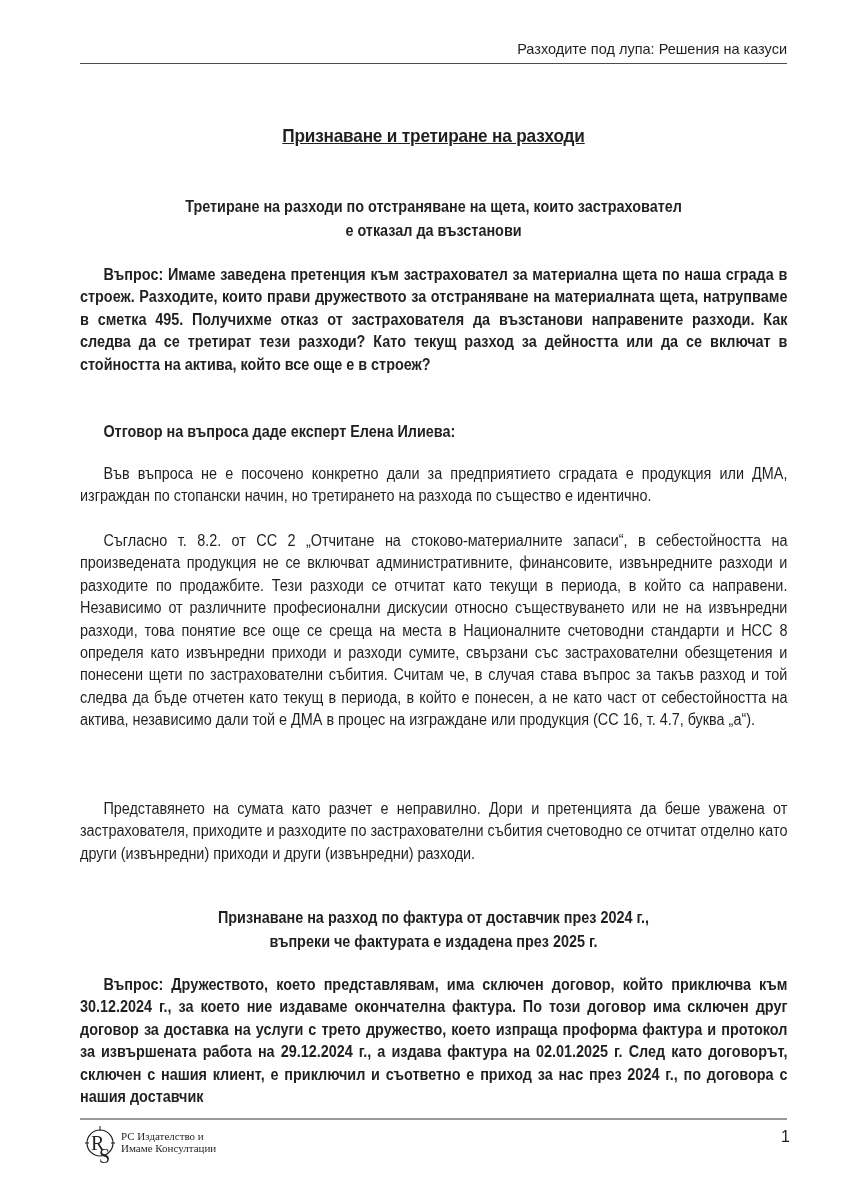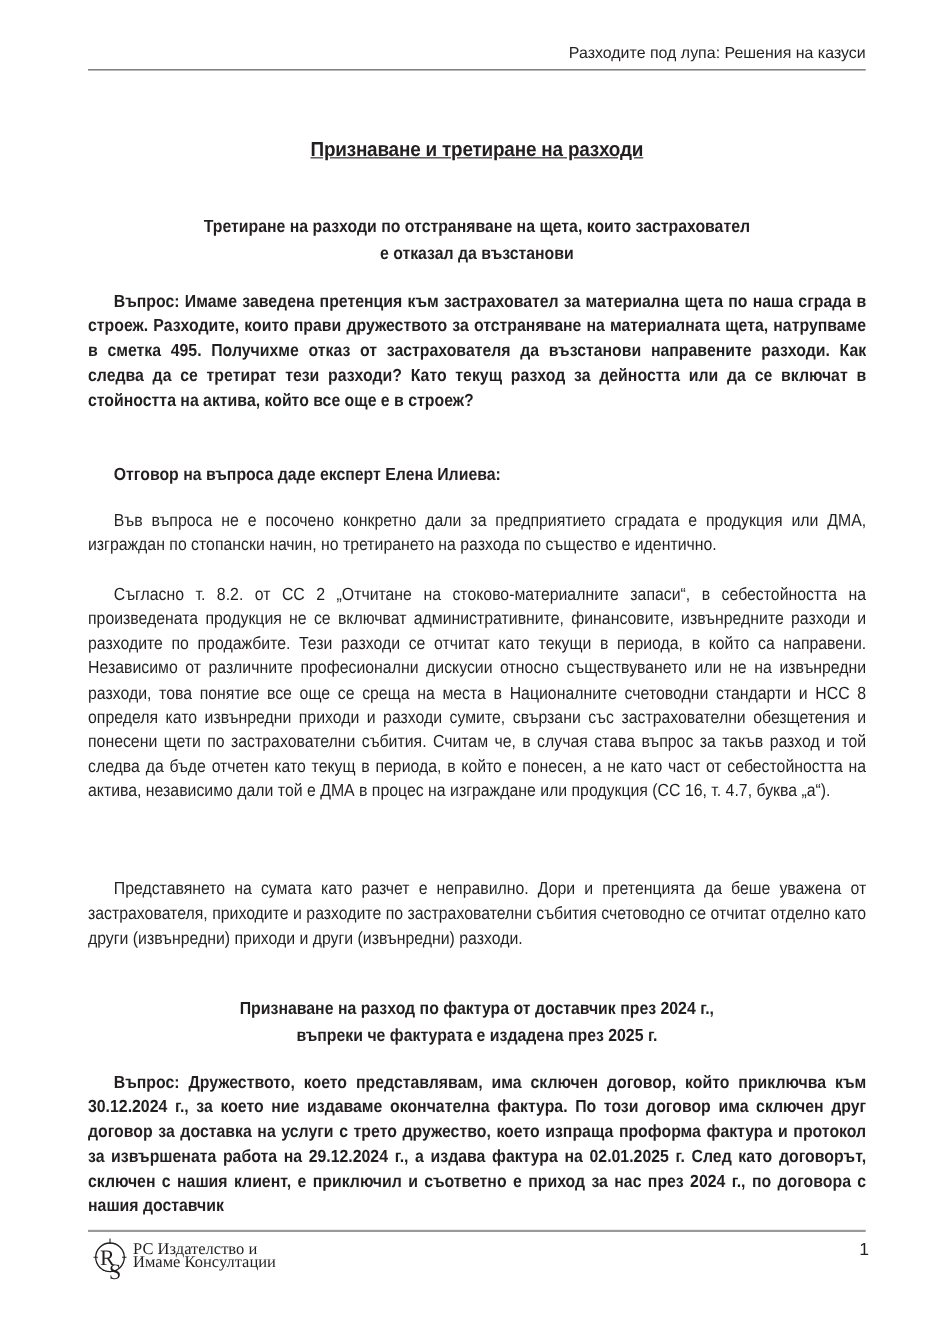--- a/index.html
+++ b/index.html
@@ -39,21 +39,21 @@
 
     .foot-rule {
       position: absolute; left: 80px; width: 707px; top: 1118px; height: 0;
       border-top: 2px solid #9a9a9a;
     }
     .logo {
       position: absolute; left: 84px; top: 1125px; width: 36px; height: 42px;
     }
     .logo-text {
       position: absolute; left: 121px; top: 1130px;
-      font-family: "Liberation Serif", serif; font-size: 15px; line-height: 12px; color: #231f20;
+      font-family: "Liberation Serif", serif; font-size: 11px; line-height: 12px; color: #231f20;
     }
     .page-num {
       position: absolute; left: 770px; top: 1128px; width: 20px; text-align: right;
       font-family: "Liberation Sans", sans-serif; font-size: 16px; color: #231f20;
     }
   </style>
 </head>
 <body>
 
 <div class="page">

